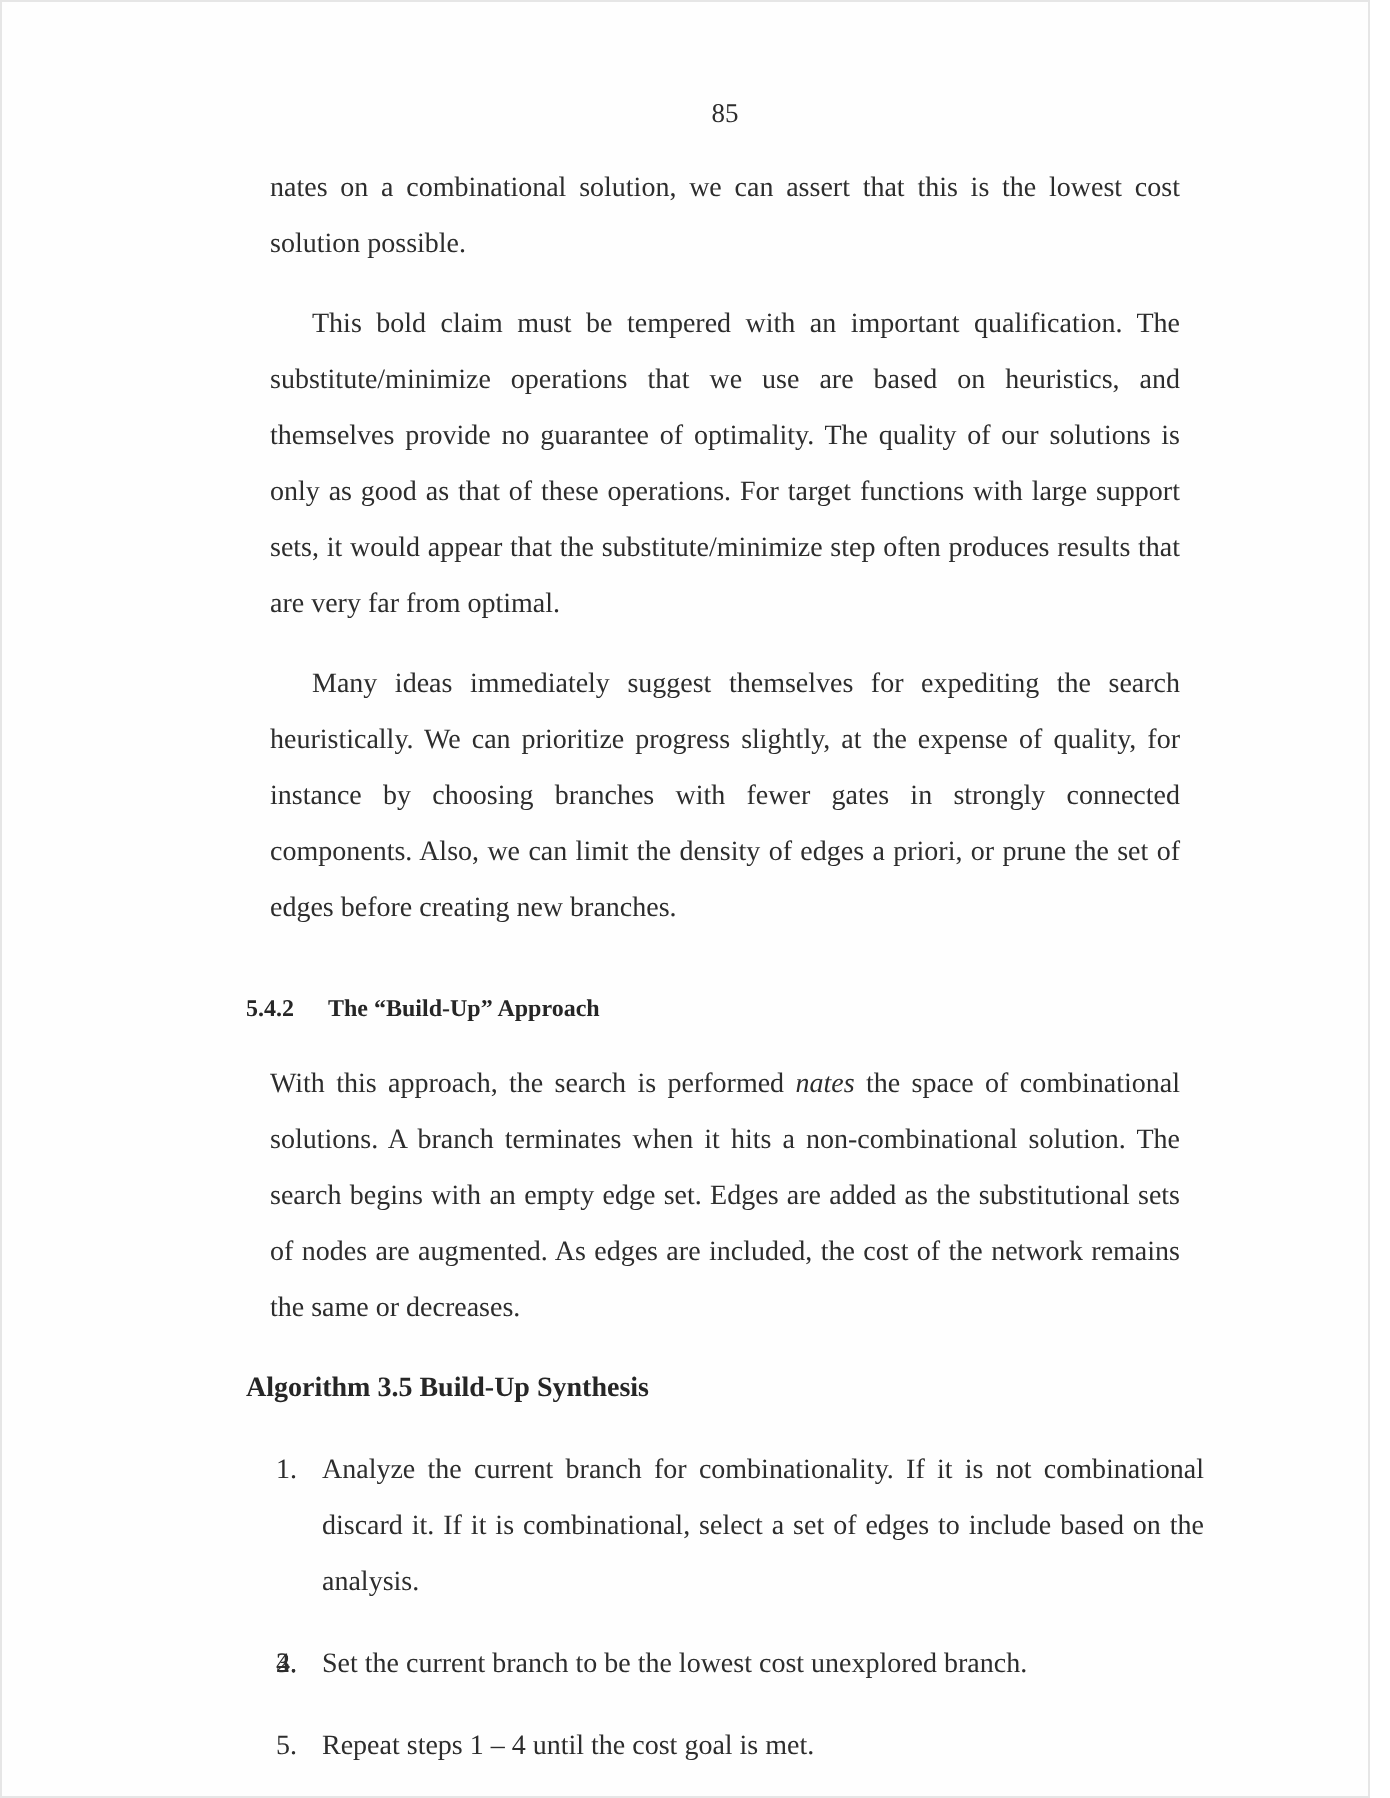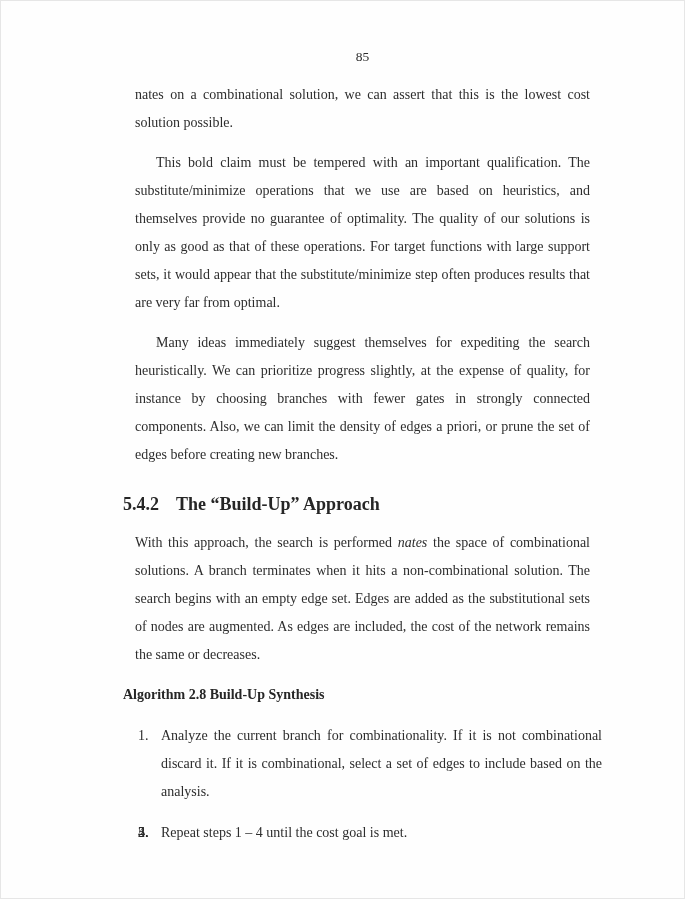--- a/index.html
+++ b/index.html
@@ -27,21 +27,21 @@
   }
 
   .para {
     margin: 12px;
     text-align: justify;
   }
   .para.indent { text-indent: 21px; }
 
   .section-heading {
     margin: 23px 0 13px 0;
-    font-size: 18px;
+    font-size: 12px;
     font-weight: bold;
     line-height: 24px;
     color: #262626;
   }
   .section-heading .sec-num { margin-right: 17px; }
 
   .algorithm-heading {
     margin: 7px 0 9px 0;
     font-weight: bold;
     color: #262626;
@@ -80,35 +80,36 @@
   <p class="para indent">Many ideas immediately suggest themselves for expediting the search heuristically. We can prioritize progress slightly, at the expense of quality, for instance by choosing branches with fewer gates in strongly connected components. Also, we can limit the density of edges a priori, or prune the set of edges before creating new branches.</p>
 
   <h2 class="section-heading">
     <span class="sec-num">5.4.2</span><span>The “Build-Up” Approach</span>
   </h2>
 
   <p class="para">
     <span>With this approach, the search is performed </span><em>nates</em><span> the space of combinational solutions. A branch terminates when it hits a non-combinational solution. The search begins with an empty edge set. Edges are added as the substitutional sets of nodes are augmented. As edges are included, the cost of the network remains the same or decreases.</span>
   </p>
 
-  <p class="algorithm-heading">Algorithm 2.8 Build-Up Synthesis</p>
+  <p class="algorithm-heading">Algorithm 3.5 Build-Up Synthesis</p>
 
   <ol class="steps">
     <li class="step">
       <span class="step-marker">1.</span>
       <span class="step-text">Analyze the current branch for combinationality. If it is not combinational discard it. If it is combinational, select a set of edges to include based on the analysis.</span>
     </li>
     <li class="step">
       <span class="step-marker">2.</span>
     </li>
     <li class="step">
       <span class="step-marker">3.</span>
     </li>
     <li class="step">
       <span class="step-marker">4.</span>
+      <span class="step-text">Set the current branch to be the lowest cost unexplored branch.</span>
     </li>
     <li class="step">
       <span class="step-marker">5.</span>
       <span class="step-text">Repeat steps 1 – 4 until the cost goal is met.</span>
     </li>
   </ol>
 
 </div>
 
 </body></html>

